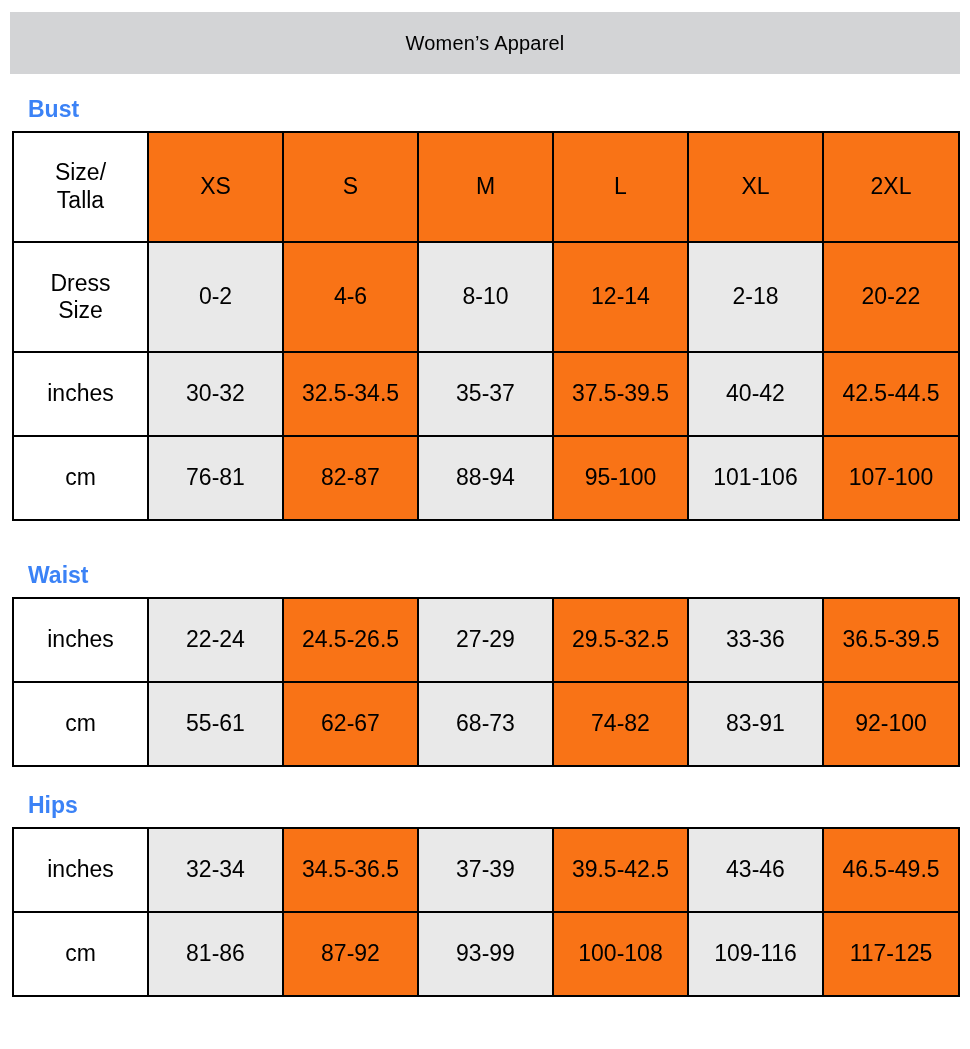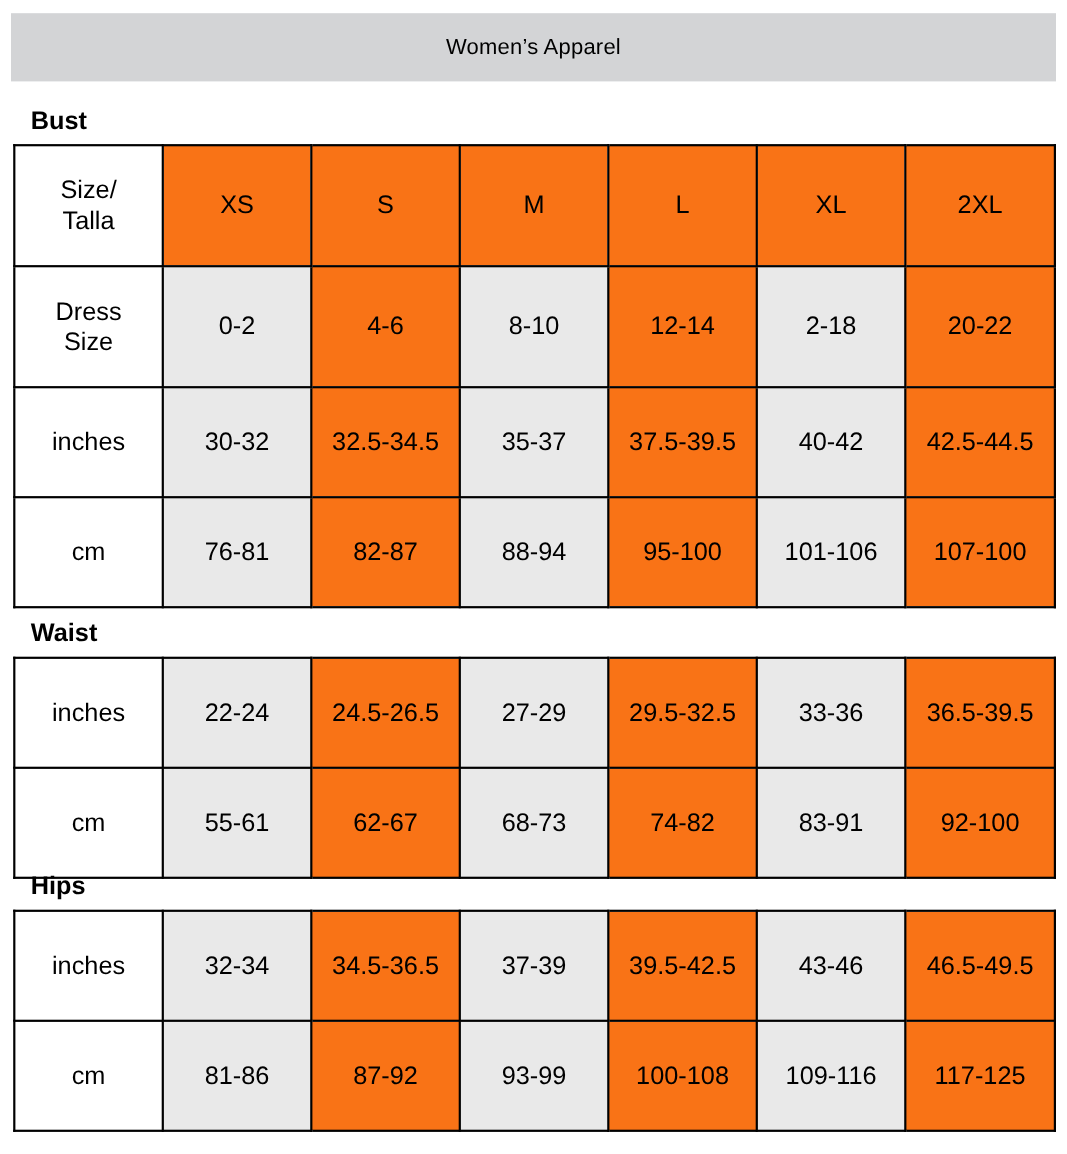--- a/index.html
+++ b/index.html
@@ -44,21 +44,21 @@
 
   
   .section {
     position: absolute;
     left: 12px;
     width: 946px;
   }
   .section-label {
     font-size: 23px;
     font-weight: bold;
-    color: #000000;
+    color: #3b82f6;
     margin: 0 0 10px 16px;
     line-height: 1;
   }
 
   table.size-table {
     width: 946px;
     border-collapse: collapse;
     table-layout: fixed;
     border: 2px solid #000000;
   }
@@ -81,21 +81,21 @@
   col.c1 { width: 135px; }
   col.c2 { width: 135px; }
   col.c3 { width: 135px; }
   col.c4 { width: 135px; }
   col.c5 { width: 135px; }
   col.c6 { width: 136px; }
 
   
   tr.head-row td   { height: 110px; }
   tr.dress-row td  { height: 110px; }
-  tr.unit-row td   { height: 100px; }
+  tr.unit-row td   { height: 84px; }
 
   
   td.hdr {
     color: #e8262c;
     font-weight: bold;
     font-size: 23px;
   }
   td.hdr.stacked {
     line-height: 1.2;
   }

